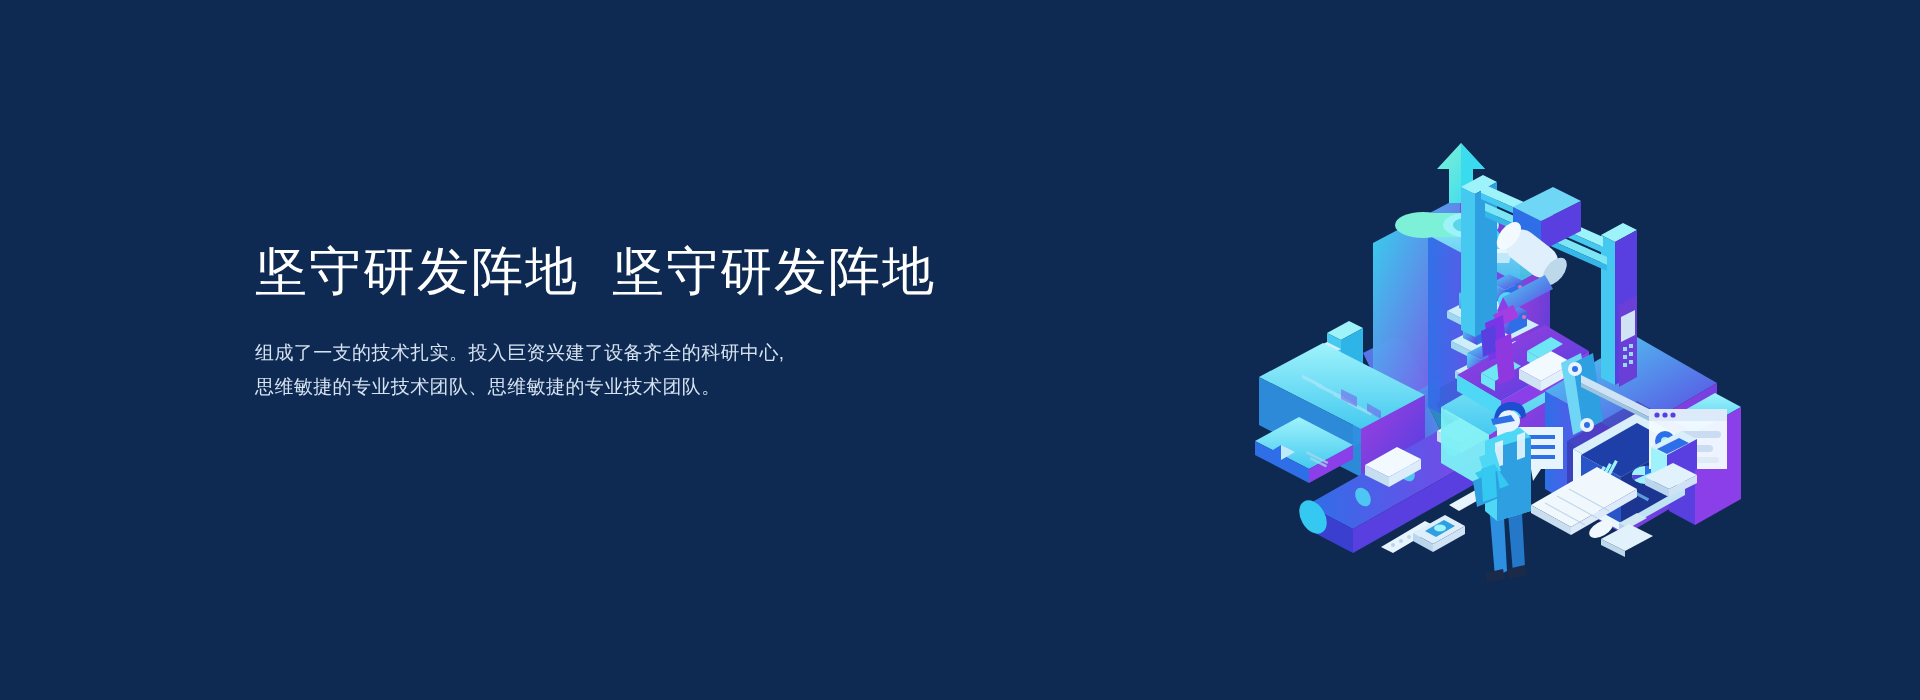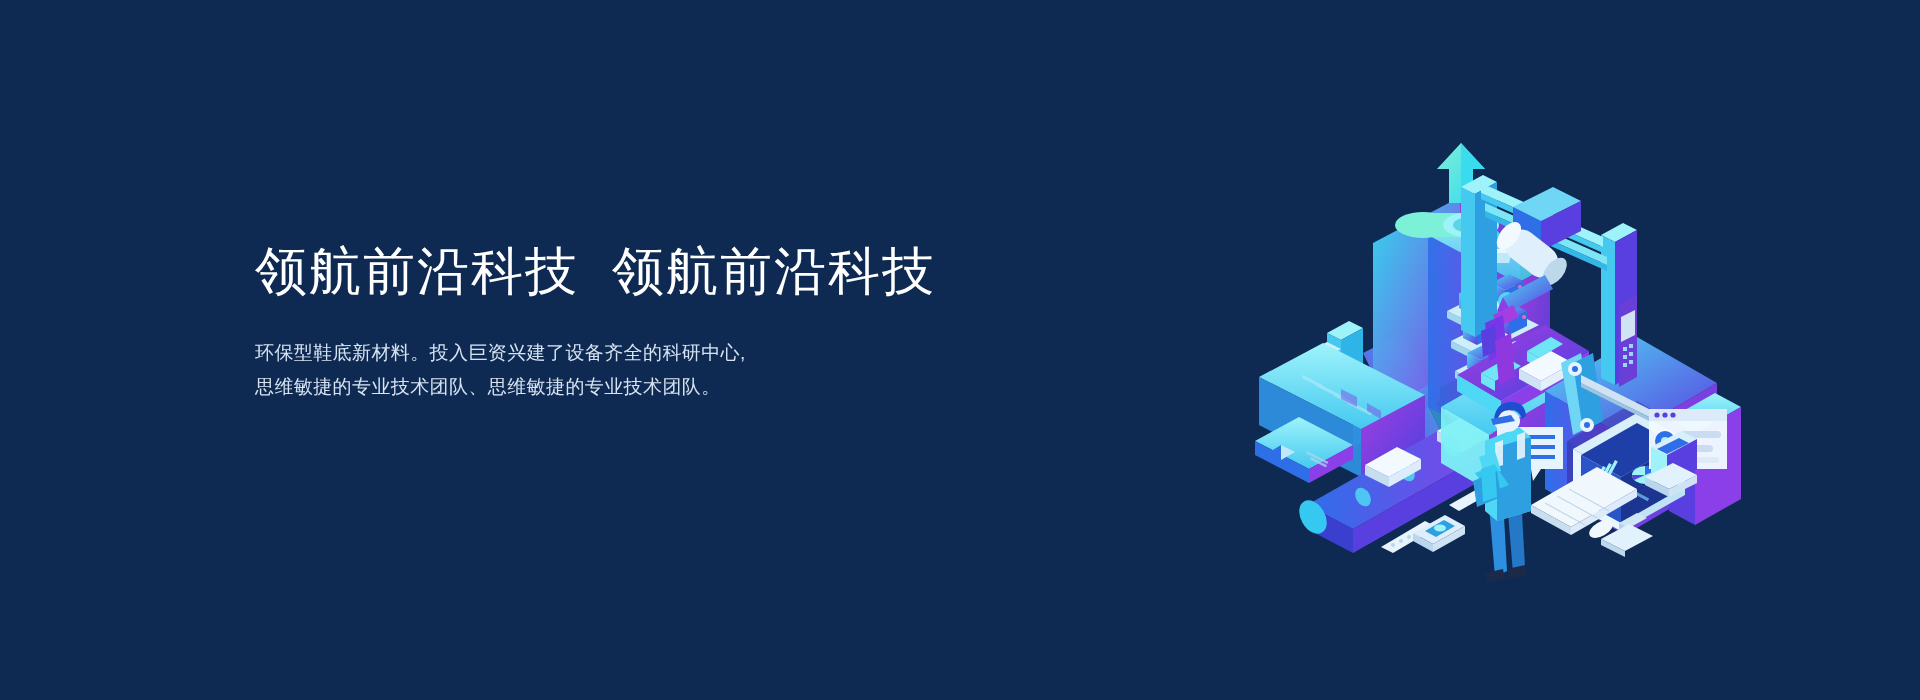--- a/index.html
+++ b/index.html
@@ -54,24 +54,24 @@
     height: 470px;
   }
   #illustration svg { display: block; width: 100%; height: 100%; }
 </style>
 </head>
 <body>
 
 <div id="stage">
 
   <div id="text-block">
-    <h1 id="headline">领航前沿科技  领航前沿科技</h1>
+    <h1 id="headline">坚守研发阵地  坚守研发阵地</h1>
 
     <p id="subcopy">
-      <span class="ln">环保型鞋底新材料。投入巨资兴建了设备齐全的科研中心,</span>
+      <span class="ln">组成了一支的技术扎实。投入巨资兴建了设备齐全的科研中心,</span>
       <span class="ln">思维敏捷的专业技术团队、思维敏捷的专业技术团队。</span>
     </p>
   </div>
 
   <div id="illustration">
     <svg viewBox="0 0 500 470" xmlns="http://www.w3.org/2000/svg">
       <defs>
         <linearGradient id="gA" x1="0" y1="0" x2="1" y2="1">
           <stop offset="0" stop-color="#35d9f0"></stop>
             <stop offset="1" stop-color="#8b3fe8"></stop>

